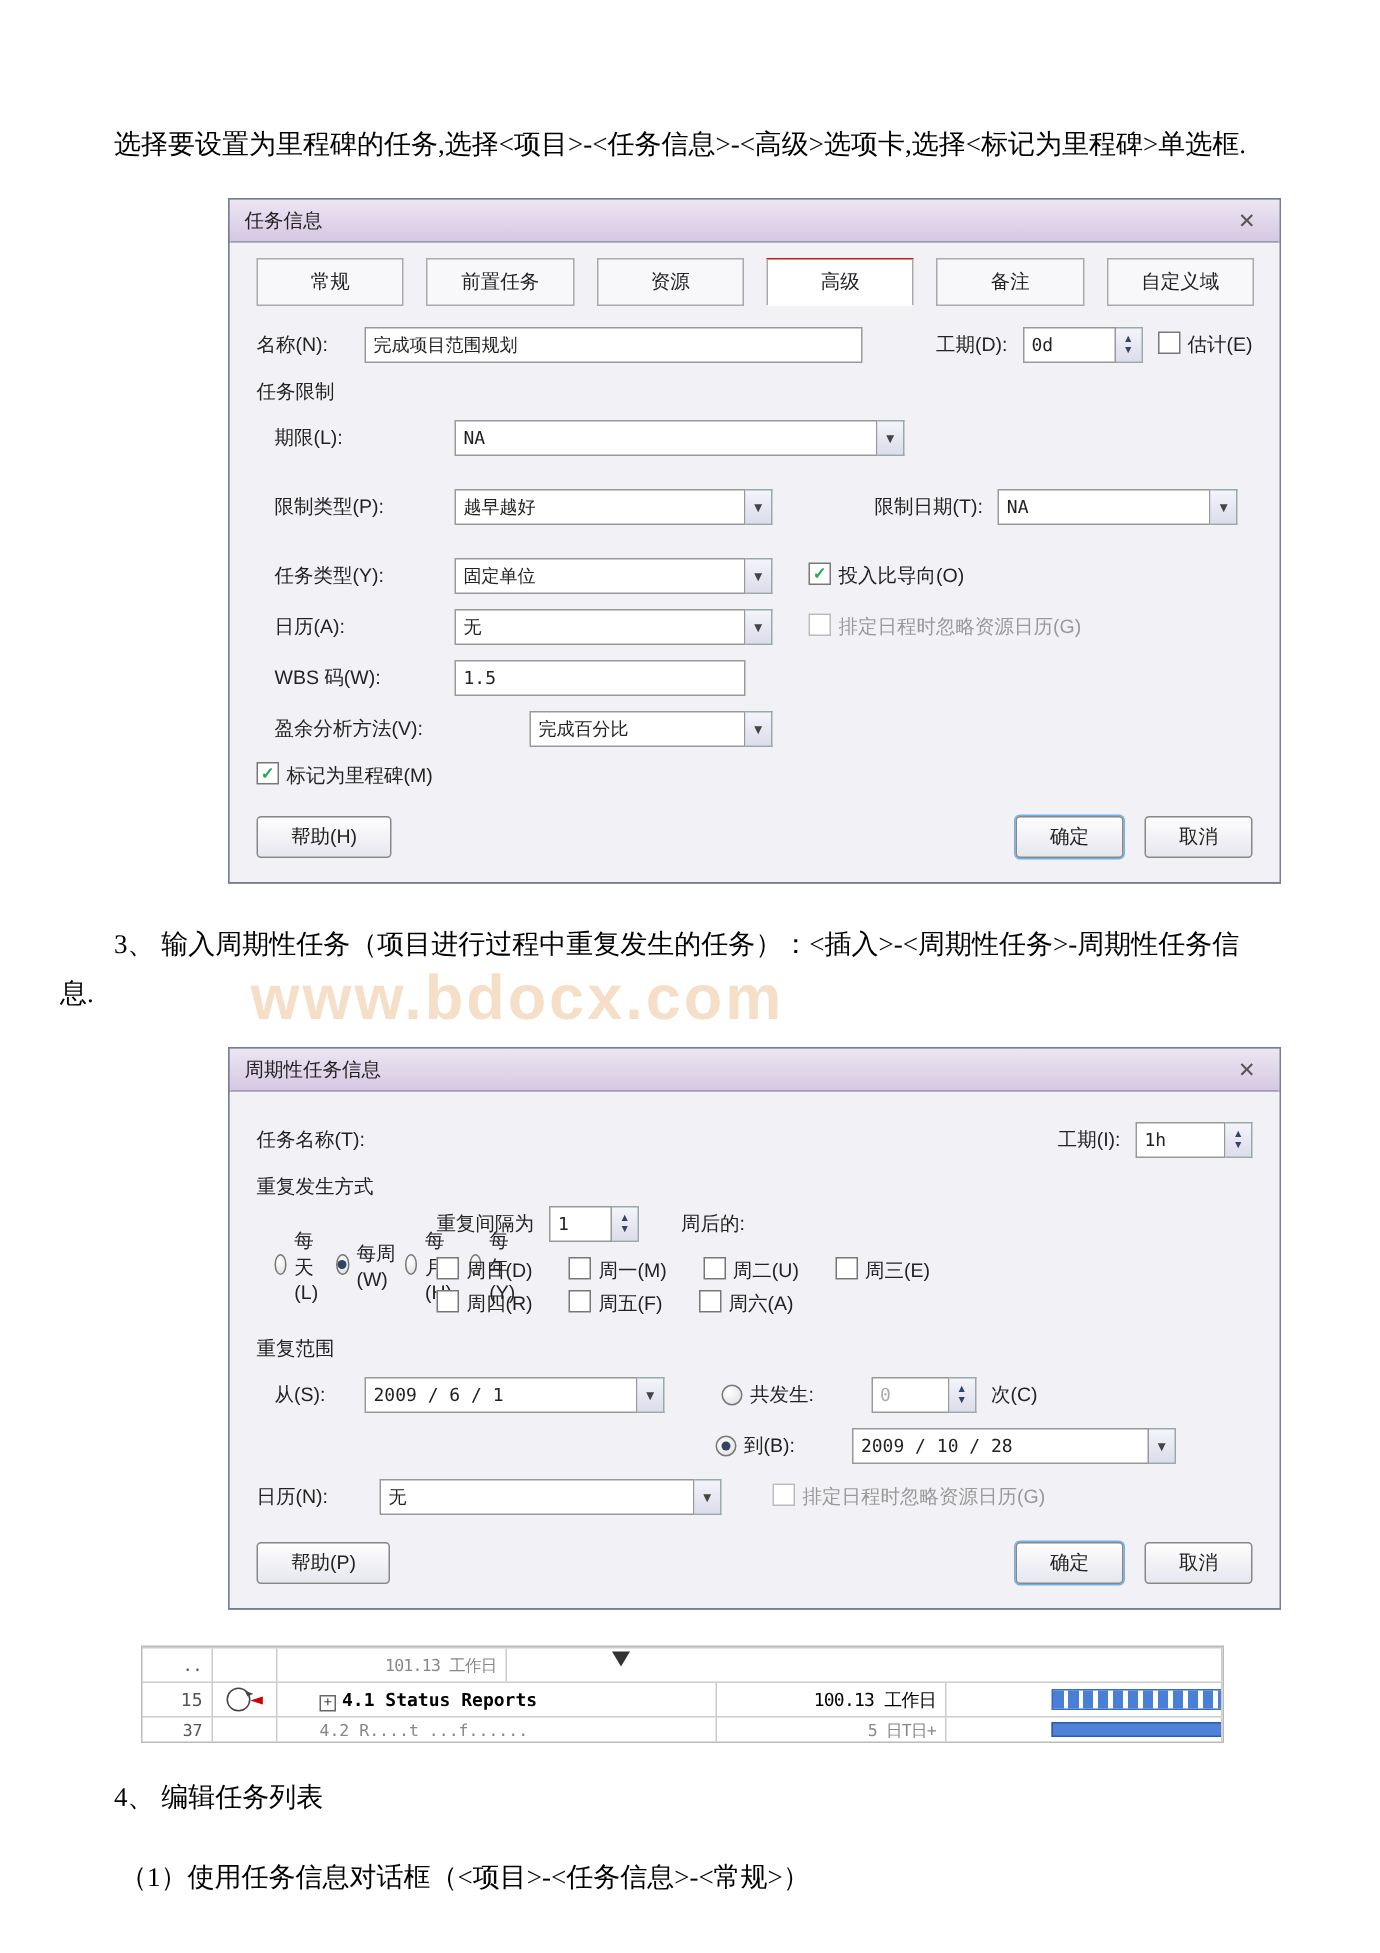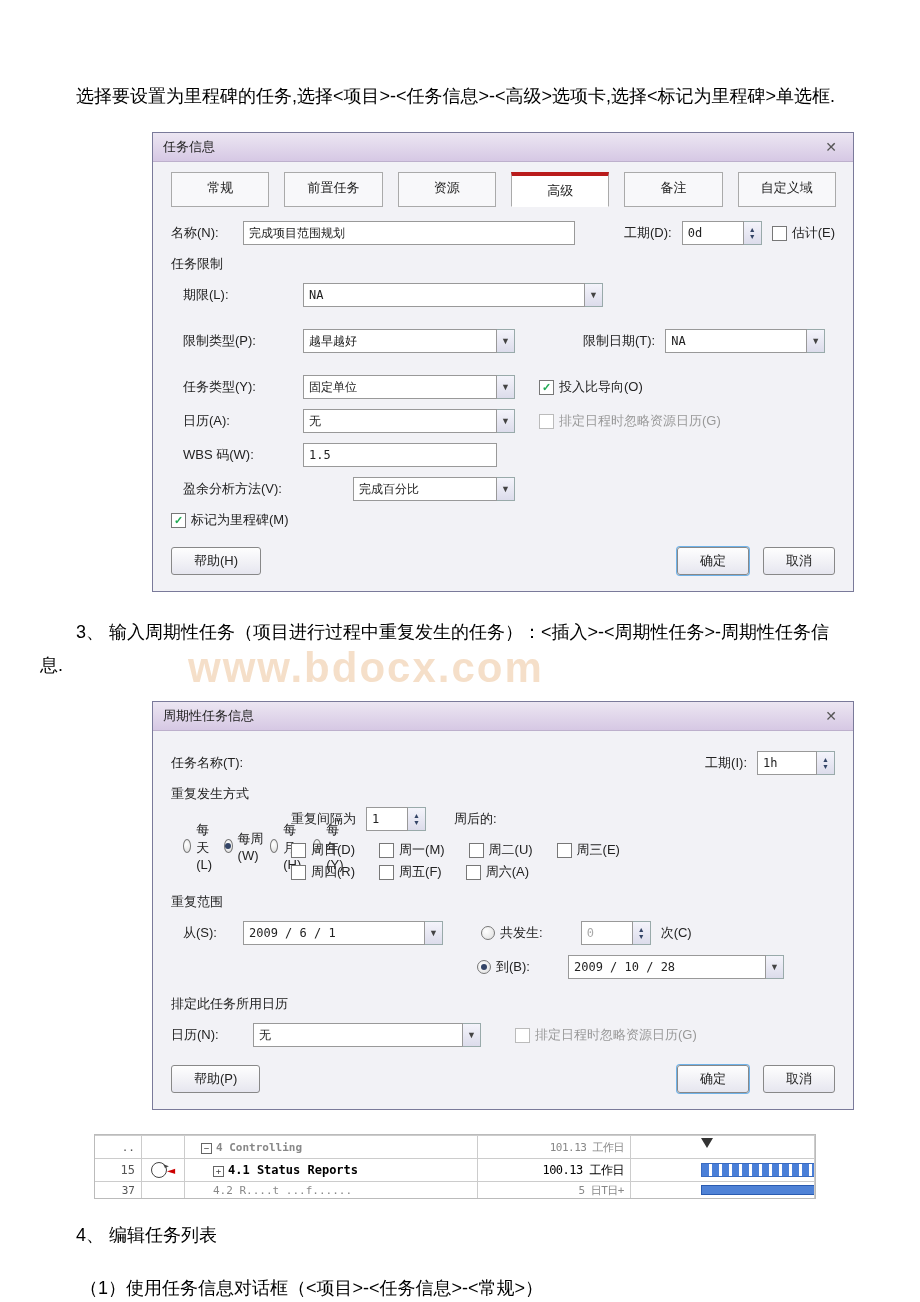--- a/index.html
+++ b/index.html
@@ -11,20 +11,21 @@
     background: #fff;
     width: 920px;
   }
   .page {
     padding: 60px 40px 40px 40px;
   }
   .para {
     margin: 20px 40px 20px 0;
     text-indent: 2em;
     line-height: 1.8;
+    font-family: Liberation Serif, serif;
   }
   .para.noindent {
     text-indent: 0;
   }
   .watermark {
     position: absolute;
     font-size: 42px;
     font-weight: bold;
     color: rgba(220, 140, 60, 0.28);
     letter-spacing: 2px;
@@ -70,21 +71,21 @@
     text-align: center;
     padding: 6px 0;
     border: 1px solid #aaa;
     border-bottom: 1px solid #aaa;
     background: #f8f8fa;
     font-size: 13px;
     margin-right: -1px;
   }
   .tabs .tab.active {
     background: #fff;
-    border-top: 4px solid #b91c1c;
+    border-top: 1px solid #b91c1c;
     border-bottom: 1px solid #fff;
     font-weight: 500;
   }
   .row {
     display: flex;
     align-items: center;
     margin: 10px 0;
     gap: 10px;
   }
   .label {
@@ -121,21 +122,21 @@
   }
   .spinner { display: inline-flex; align-items: center; }
   .spinner .spin {
     flex-direction: column;
     font-size: 7px;
     line-height: 7px;
     color: #346;
   }
   .checkbox {
     display: inline-flex;
-    align-items: center;
+    align-items: flex-start;
     gap: 5px;
     font-size: 13px;
   }
   .cb-box {
     width: 13px; height: 13px;
     border: 1px solid #777;
     background: #fff;
     display: inline-flex;
     align-items: center;
     justify-content: center;
@@ -373,21 +374,21 @@
         <span class="btn">帮助(H)</span>
         <span style="flex:1"></span>
         <span class="btn primary">确定</span>
         <span class="btn">取消</span>
       </div>
     </div>
   </div>
 
   <div style="position:relative;">
     <p class="para">3、 输入周期性任务（项目进行过程中重复发生的任务）：&lt;插入&gt;-&lt;周期性任务&gt;-周期性任务信息.</p>
-    <div class="watermark" style="left:148px; top:28px;">www.bdocx.com</div>
+    <div class="watermark" style="left:127px; top:28px;">www.bdocx.com</div>
   </div>
 
   <div class="dialog" style="width:700px;">
     <div class="dlg-title">
       <span>周期性任务信息</span>
       <span class="close-x">✕</span>
     </div>
     <div class="dlg-body">
 
       <div class="row">
@@ -491,21 +492,20 @@
             <span class="r-box checked"></span>
             <span>到(B):</span>
           </span>
         <span style="width:18px;"></span>
         <span class="combo">
           <span class="input" style="width:186px;">2009 / 10 / 28</span>
           <span class="arrow">▼</span>
         </span>
       </div>
 
-      <div class="group-label" style="margin-top:16px;">排定此任务所用日历</div>
       <div class="row" style="margin-left:0;">
         <span class="label" style="width:72px;">日历(N):</span>
         <span class="combo">
           <span class="input" style="width:198px;">无</span>
           <span class="arrow">▼</span>
         </span>
         <span class="checkbox" style="margin-left:24px; color:#999;">
           <span class="cb-box" style="border-color:#bbb;"></span>
           <span>排定日程时忽略资源日历(G)</span>
         </span>
@@ -517,23 +517,20 @@
         <span class="btn primary">确定</span>
         <span class="btn">取消</span>
       </div>
     </div>
   </div>
 
   <div class="gantt-strip">
     <div class="gantt-row small-top-row">
       <div class="gantt-cell gc-num">..</div>
       <div class="gantt-cell gc-ind"></div>
-      <div class="gantt-cell gc-name">
-          <span class="indent1"><span class="expand-plus">−</span><b>4 Controlling</b></span>
-        </div>
       <div class="gantt-cell gc-dur">101.13 工作日</div>
       <div class="gantt-cell gc-bar">
         <span class="marker-down" style="left:70px;"></span>
 
       </div>
     </div>
     <div class="gantt-row">
       <div class="gantt-cell gc-num">15</div>
       <div class="gantt-cell gc-ind">
         <span class="recur-icon"></span>

